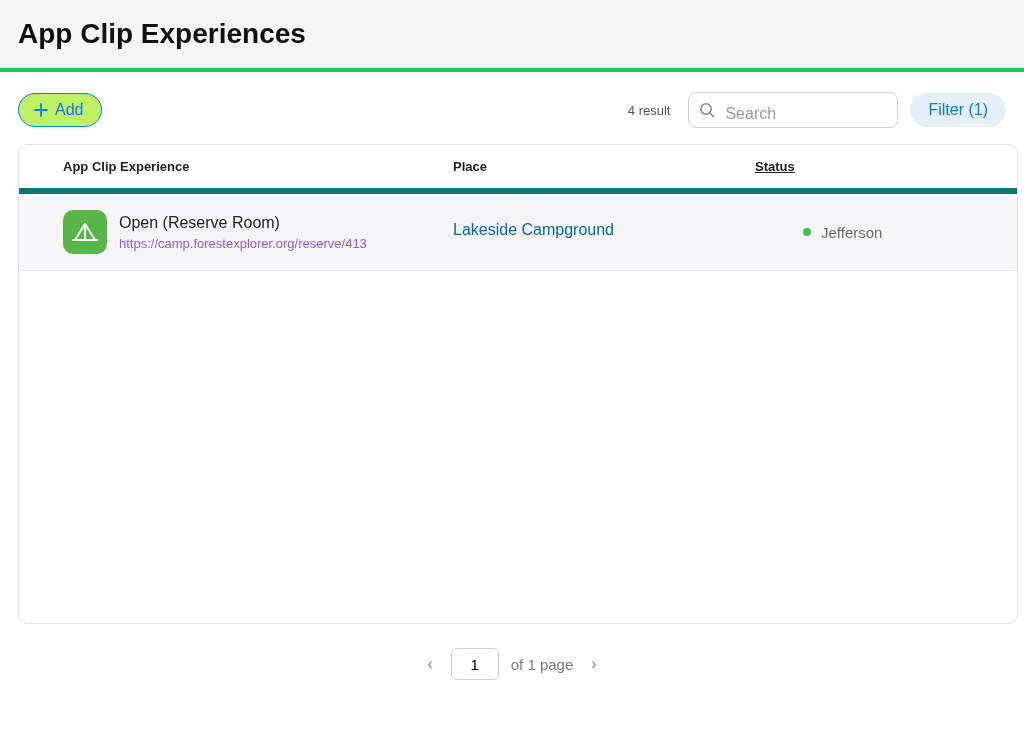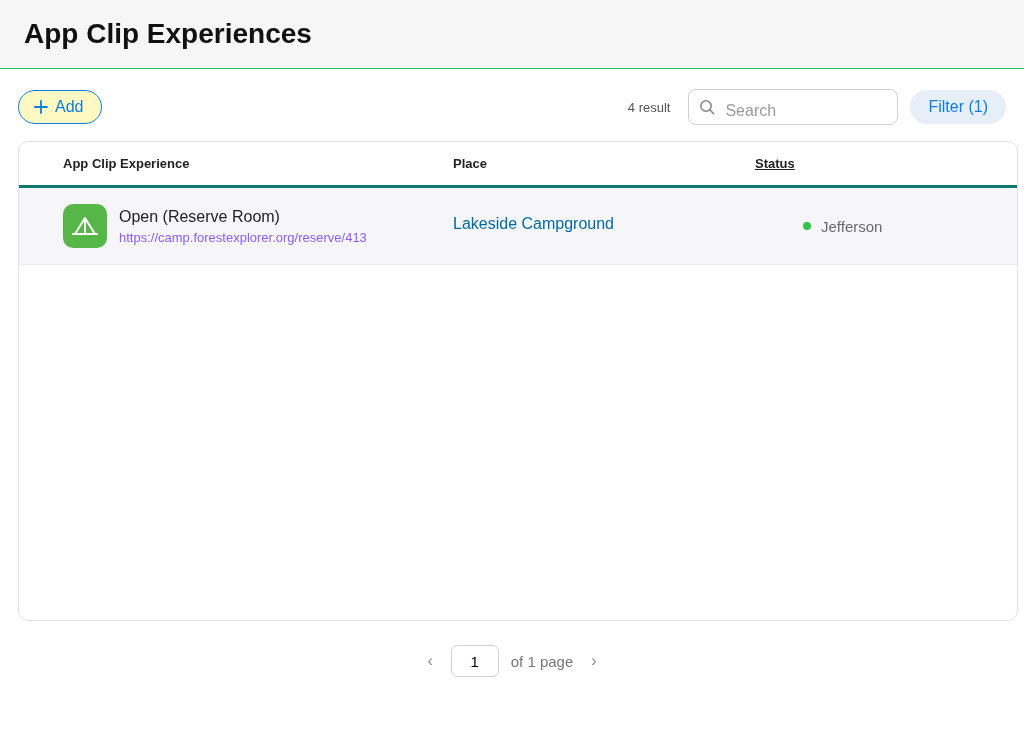--- a/index.html
+++ b/index.html
@@ -5,40 +5,40 @@
     * { margin: 0; padding: 0; box-sizing: border-box; }
     body {
       font-family: -apple-system, BlinkMacSystemFont, "Segoe UI", Helvetica, Arial, sans-serif;
       background: #ffffff;
       width: 1024px;
       height: 729px;
       overflow: hidden;
     }
     .header {
       background: #f6f6f7;
-      border-bottom: 1px solid #22c55e;
-      padding: 18px 18px 18px 24px;
+      border-bottom: 4px solid #22c55e;
+      padding: 18px 18px 18px 18px;
     }
     .page-title {
       font-size: 28px;
       font-weight: 700;
       color: #111;
     }
     .toolbar {
       display: flex;
       align-items: center;
       padding: 20px 18px 8px 18px;
       gap: 12px;
     }
     .add-button {
       display: inline-flex;
       align-items: center;
       gap: 6px;
       border: 1px solid #0b7ee0;
-      background: #fef9c3;
+      background: #bef264;
       color: #0b7ee0;
       border-radius: 20px;
       padding: 7px 18px 7px 14px;
       font-size: 16px;
       font-weight: 400;
       cursor: pointer;
     }
     .add-button svg { flex-shrink: 0; }
     .toolbar-spacer { flex: 1; }
     .result-count {
@@ -94,21 +94,21 @@
       color: #222;
     }
     .col-exp { width: 390px; }
     .col-place { width: 302px; }
     .col-status { flex: 1; text-decoration: underline; }
     .table-row {
       display: flex;
       align-items: center;
       padding: 16px 24px 16px 44px;
       background: #f6f6f9;
-      border-top: 3px solid #0f766e;
+      border-top: 6px solid #0f766e;
       border-bottom: 1px solid #ececef;
       cursor: pointer;
     }
     .row-exp {
       width: 390px;
       display: flex;
       align-items: center;
       gap: 12px;
     }
     .app-icon {

